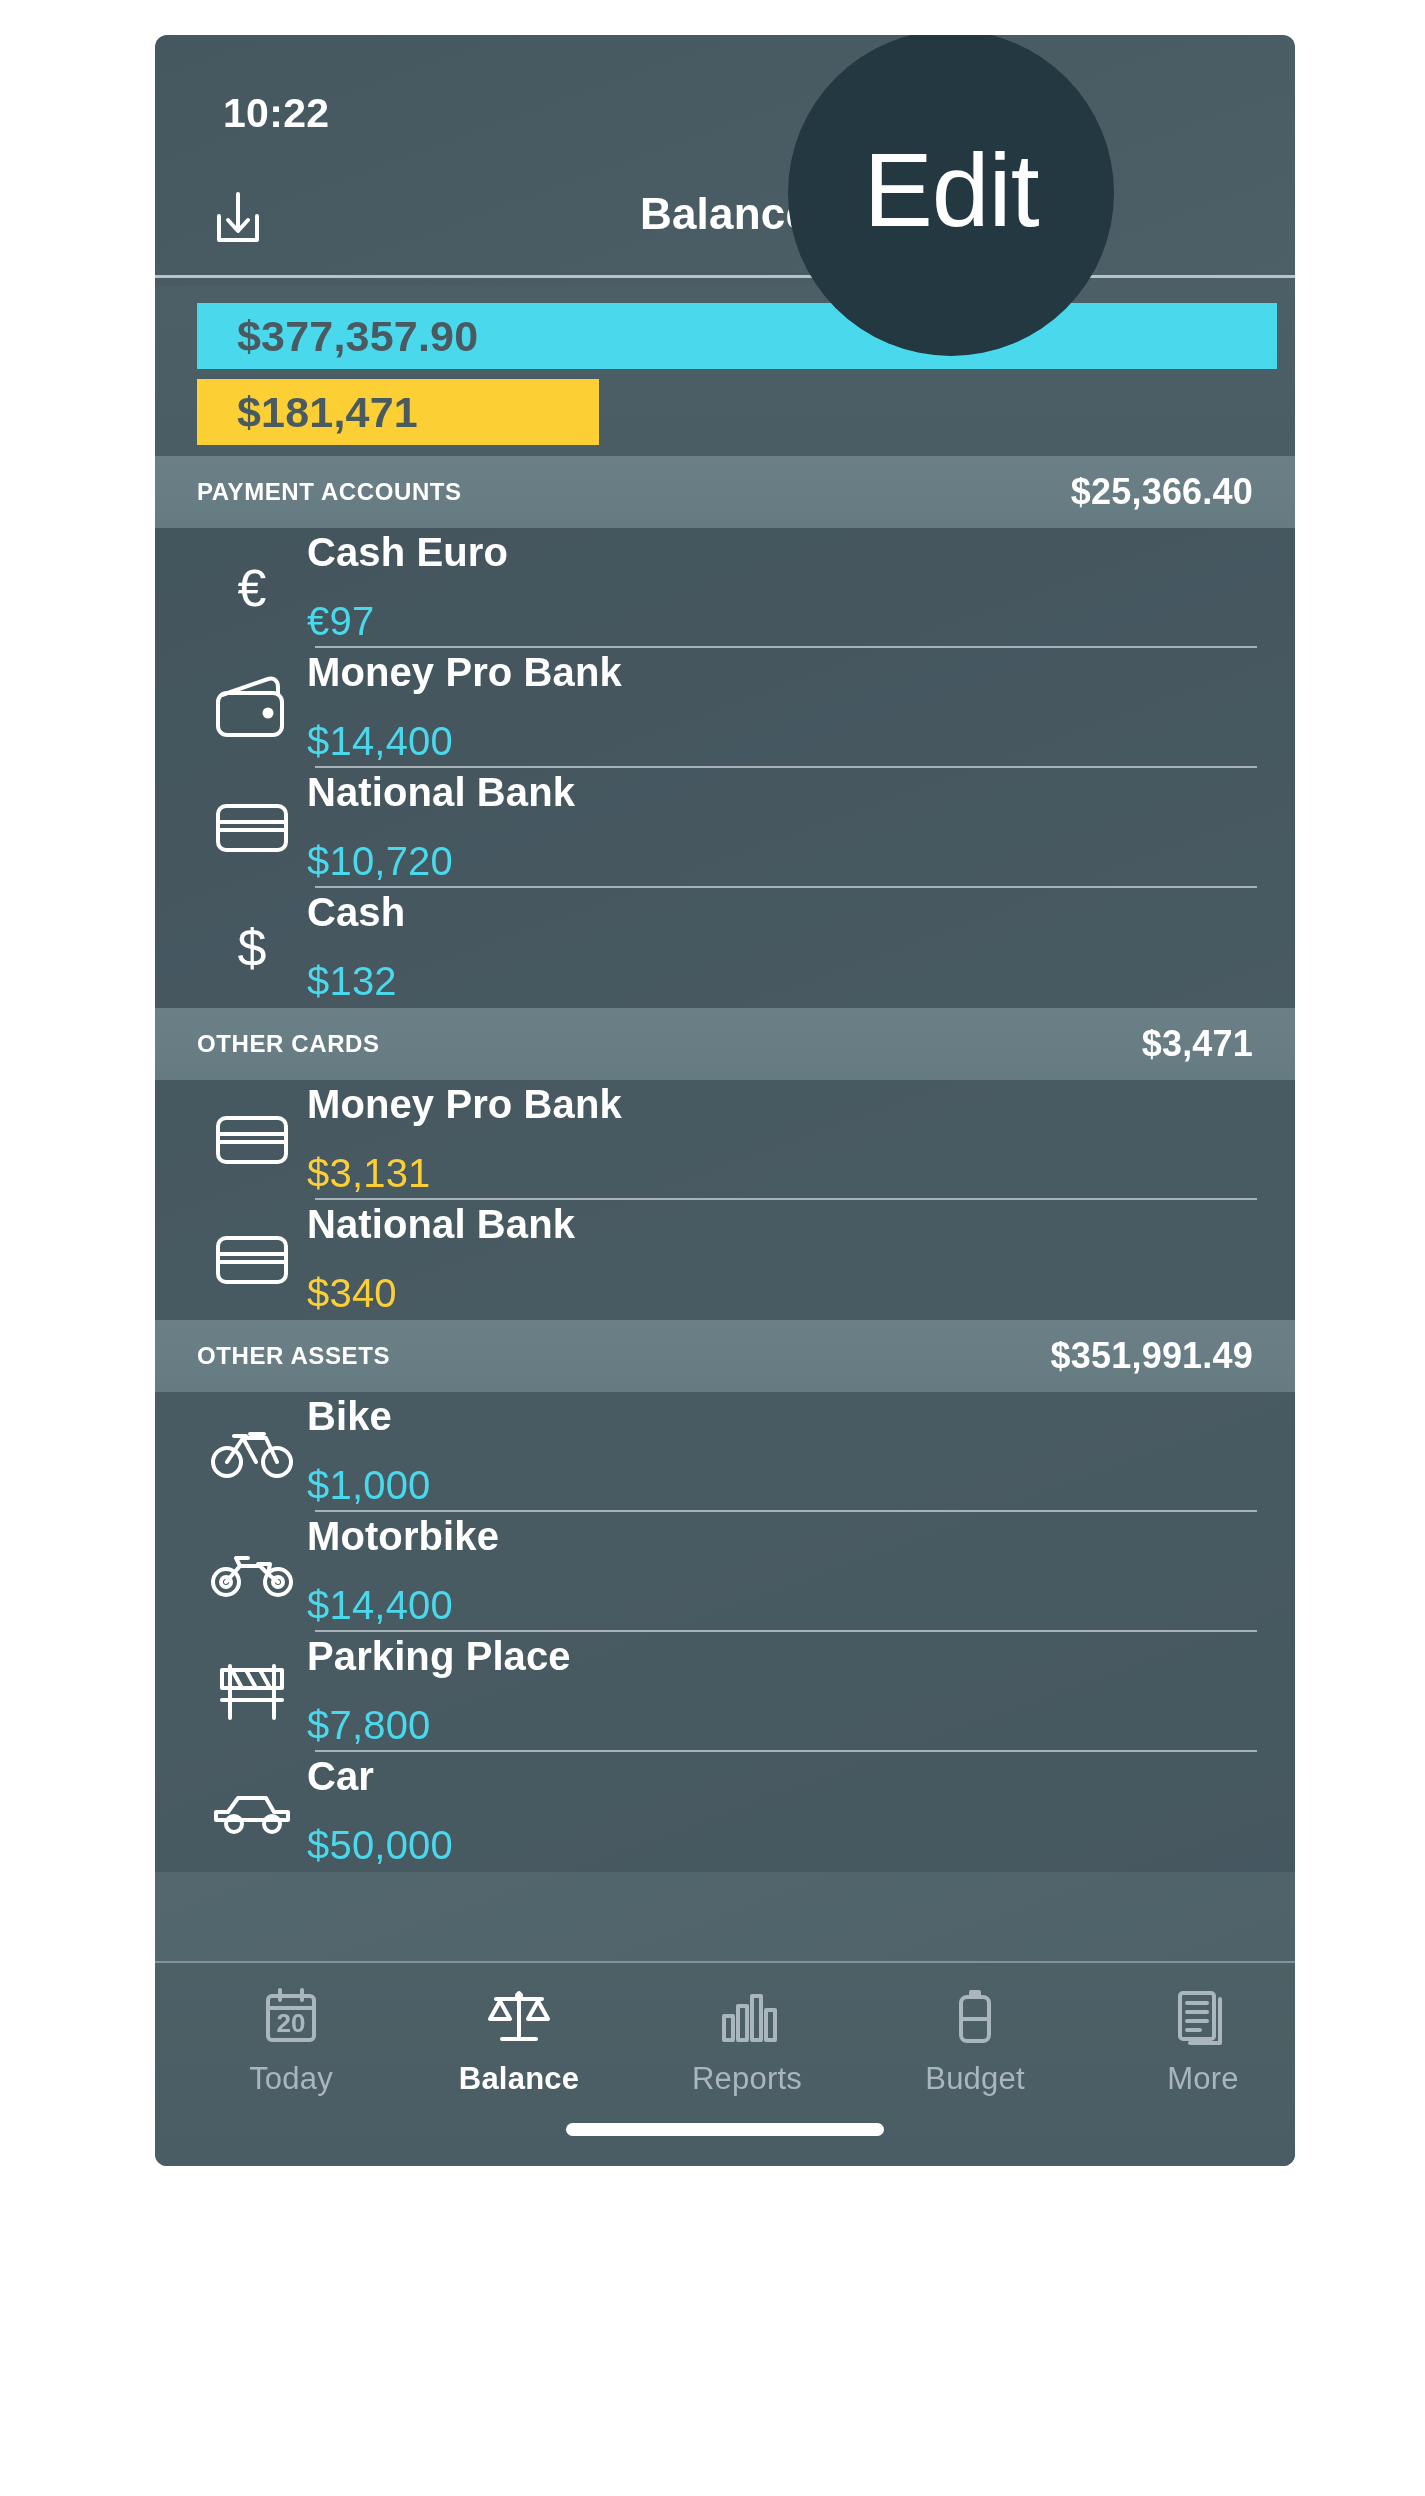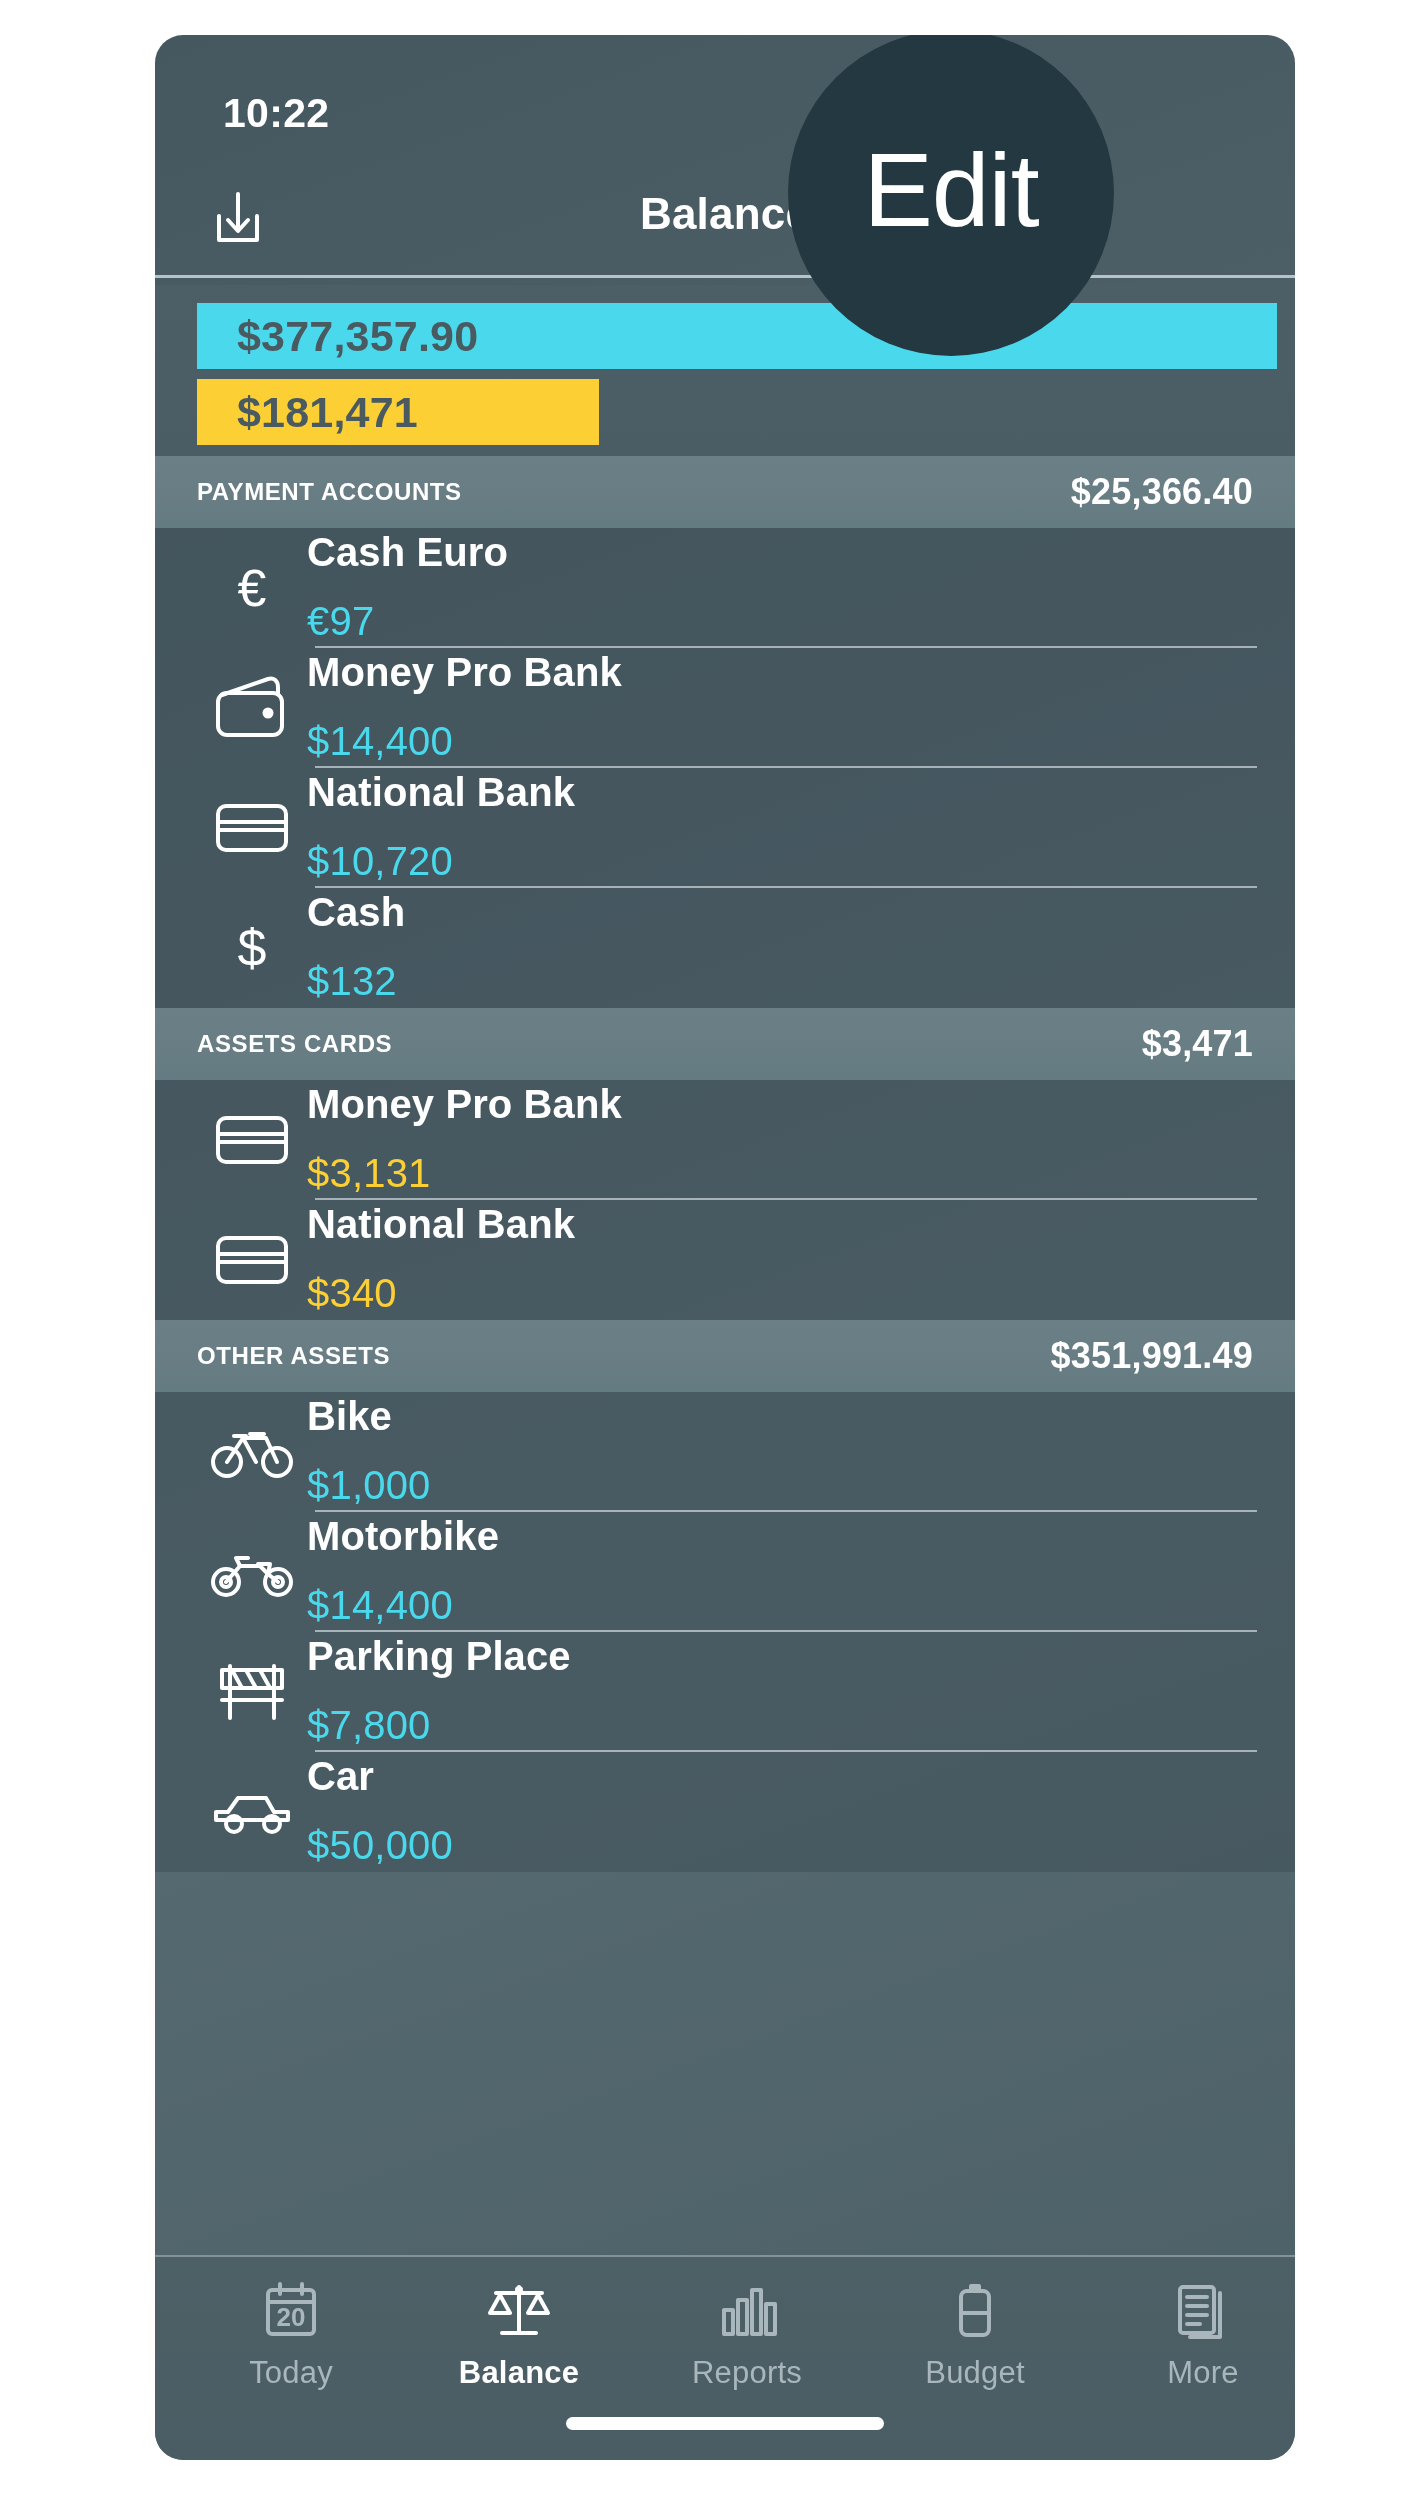--- a/index.html
+++ b/index.html
@@ -8,22 +8,22 @@
     background: #ffffff;
     font-family: "Liberation Sans", sans-serif;
     overflow: hidden;
   }
   .canvas { position: relative; width: 1425px; height: 2496px; background:#fff; }
 
   
   .phone {
     position: absolute;
     left: 155px; top: 35px;
-    width: 1140px; height: 2425px;
-    border-radius: 28px;
+    width: 1140px; height: 2131px;
+    border-radius: 12px;
     background: linear-gradient(160deg, #46585f 0%, #4e6068 30%, #566a71 60%, #4d6067 100%);
     overflow: hidden;
   }
   .screen { position:absolute; inset:0; }
 
   
   .statusbar {
     position:absolute; left:0; top:0; width:100%; height:128px;
   }
   .status-time {
@@ -226,21 +226,21 @@
             </div>
             <div class="rtext">
               <div class="rname">Cash</div>
               <div class="ramount pos">$132</div>
             </div>
 
           </div>
         </div>
 
         <div class="section-head">
-          <div class="sh-title">ASSETS CARDS</div>
+          <div class="sh-title">OTHER CARDS</div>
           <div class="sh-amount">$3,471</div>
         </div>
         <div class="rows">
 
           <div class="row">
             <div class="ricon">
               <svg width="80" height="60" viewBox="0 0 80 60">
                 <rect class="glyph" x="6" y="8" width="68" height="44" rx="8"></rect>
                 <path class="glyph" d="M6 24 L74 24"></path>
                 <path class="glyph" d="M6 32 L74 32"></path>

